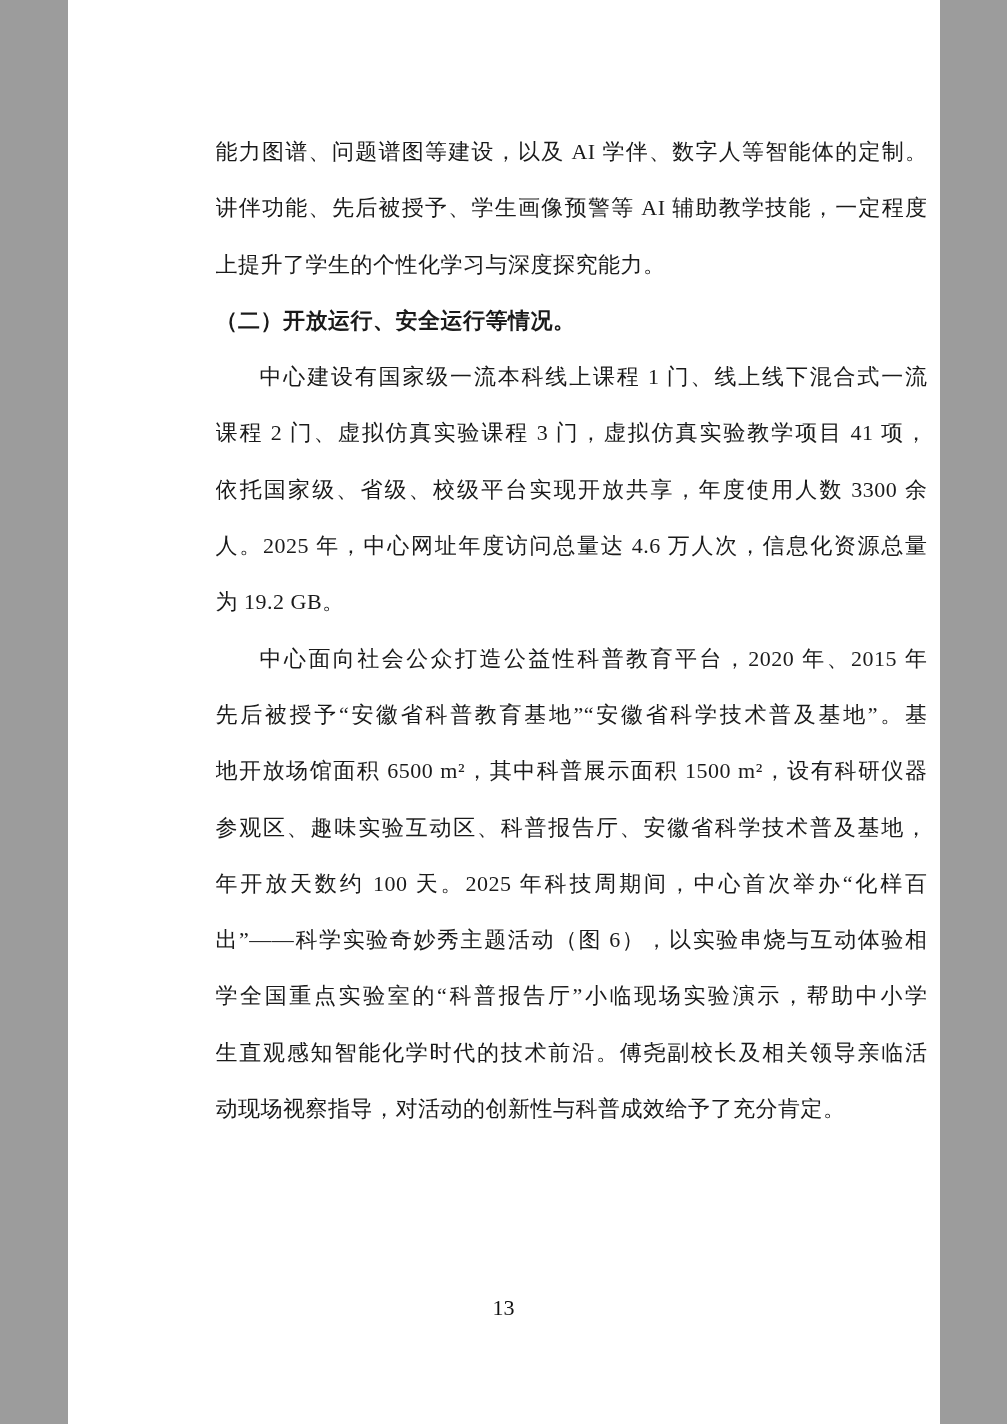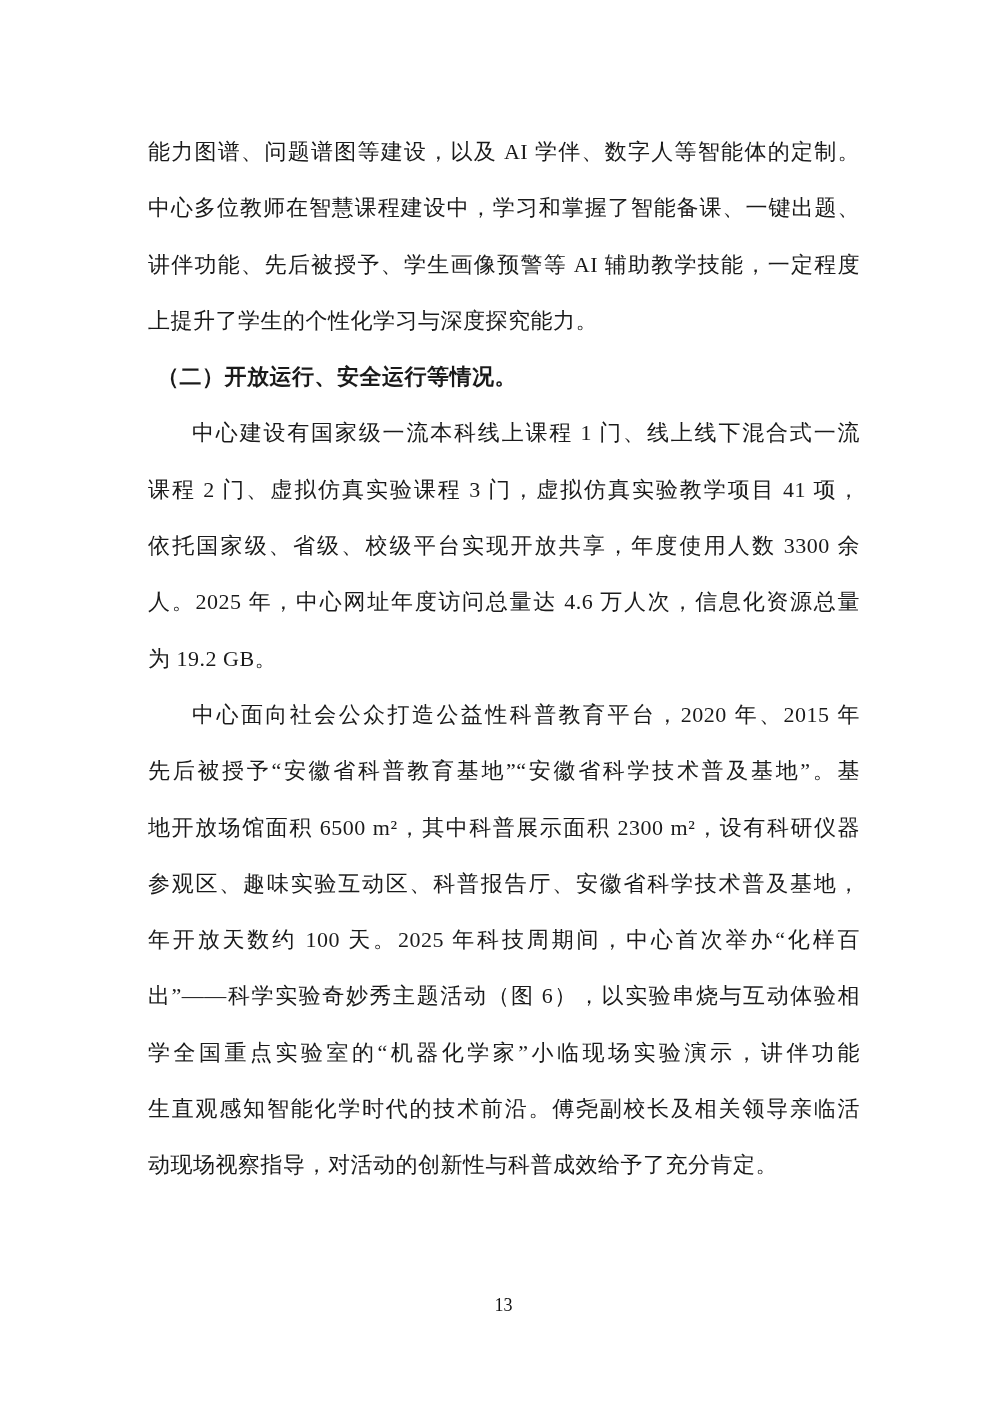--- a/index.html
+++ b/index.html
@@ -2,21 +2,21 @@
 <html><head>
 <meta charset="utf-8">
 <style>
   html, body {
     margin: 0;
     padding: 0;
     background: #9c9c9c;
   }
   .page {
     position: relative;
-    width: 1007px;
+    width: 872px;
     height: 1424px;
     margin: 0 auto;
     background: #ffffff;
     color: #1a1a1a;
     font-family: "Liberation Serif", serif;
     overflow: hidden;
   }
   .text-block {
     position: absolute;
     left: 148px;
@@ -33,65 +33,64 @@
     text-align: justify;
     text-align-last: justify;
   }
   .line-end {
     height: 56.3px;
     overflow: hidden;
     text-align: center;
     text-align-last: left;
   }
   .indent { text-indent: 2em; }
-  .heading { font-weight: 700; margin-left: 9px; }
+  .heading { font-weight: 700; }
   .page-number {
     position: absolute;
     left: 0;
     top: 1295px;
     width: 100%;
     text-align: center;
-    font-size: 18px;
+    font-size: 22px;
     font-family: "Liberation Serif", serif;
     color: #111;
   }
 </style>
 </head>
 <body>
 
 <div class="page">
   <div class="text-block">
 
     <div class="para">
       <div class="line">能力图谱、问题谱图等建设，以及 AI 学伴、数字人等智能体的定制。</div>
-      <div class="line">中心多位教师在智慧课程建设中，学习和掌握了智能备课、一键出题、</div>
       <div class="line">讲伴功能、先后被授予、学生画像预警等 AI 辅助教学技能，一定程度</div>
       <div class="line-end">上提升了学生的个性化学习与深度探究能力。</div>
     </div>
 
     <div class="para">
       <div class="line-end heading">（二）开放运行、安全运行等情况。</div>
     </div>
 
     <div class="para">
       <div class="line indent">中心建设有国家级一流本科线上课程 1 门、线上线下混合式一流</div>
       <div class="line">课程 2 门、虚拟仿真实验课程 3 门，虚拟仿真实验教学项目 41 项，</div>
       <div class="line">依托国家级、省级、校级平台实现开放共享，年度使用人数 3300 余</div>
       <div class="line">人。2025 年，中心网址年度访问总量达 4.6 万人次，信息化资源总量</div>
       <div class="line-end">为 19.2 GB。</div>
     </div>
 
     <div class="para">
       <div class="line indent">中心面向社会公众打造公益性科普教育平台，2020 年、2015 年</div>
       <div class="line">先后被授予“安徽省科普教育基地”“安徽省科学技术普及基地”。基</div>
-      <div class="line">地开放场馆面积 6500 m²，其中科普展示面积 2300 m²，设有科研仪器</div>
+      <div class="line">地开放场馆面积 6500 m²，其中科普展示面积 1500 m²，设有科研仪器</div>
       <div class="line">参观区、趣味实验互动区、科普报告厅、安徽省科学技术普及基地，</div>
       <div class="line">年开放天数约 100 天。2025 年科技周期间，中心首次举办“化样百</div>
       <div class="line">出”——科学实验奇妙秀主题活动（图 6），以实验串烧与互动体验相</div>
-      <div class="line">学全国重点实验室的“机器化学家”小临现场实验演示，讲伴功能</div>
+      <div class="line">学全国重点实验室的“科普报告厅”小临现场实验演示，帮助中小学</div>
       <div class="line">生直观感知智能化学时代的技术前沿。傅尧副校长及相关领导亲临活</div>
       <div class="line-end">动现场视察指导，对活动的创新性与科普成效给予了充分肯定。</div>
     </div>
 
   </div>
 
   <div class="page-number">13</div>
 </div>
 
 </body></html>

